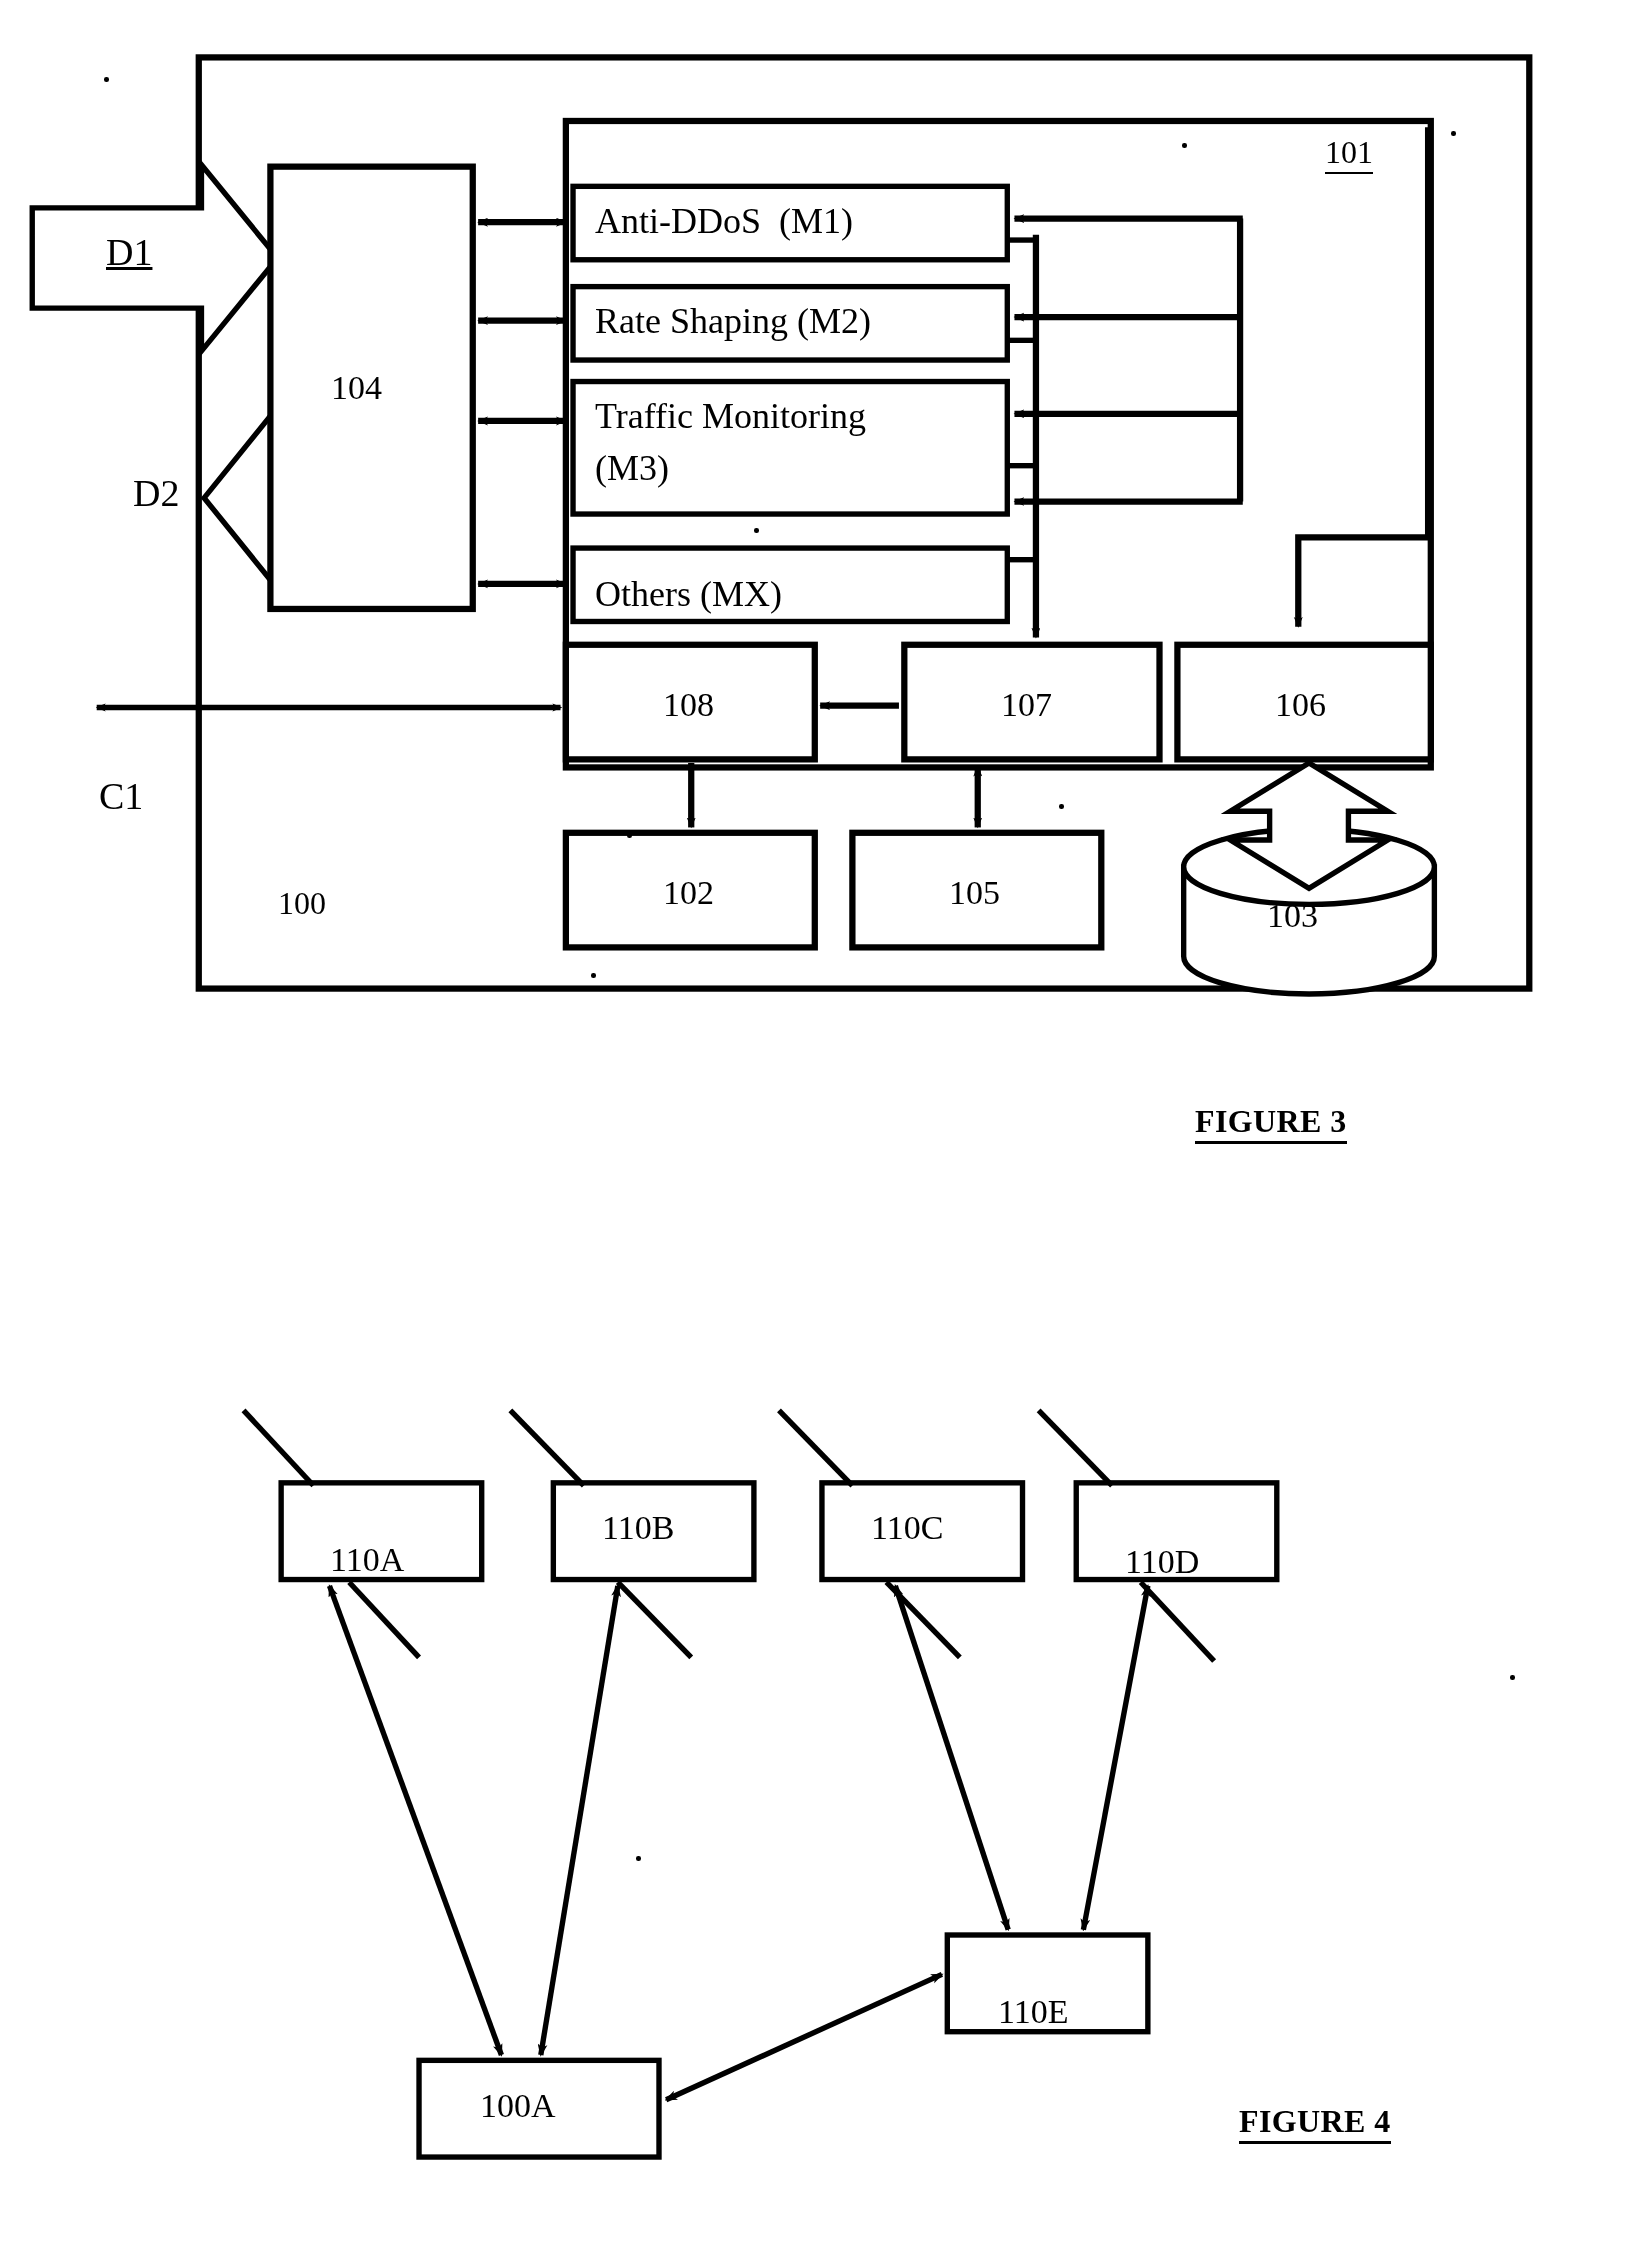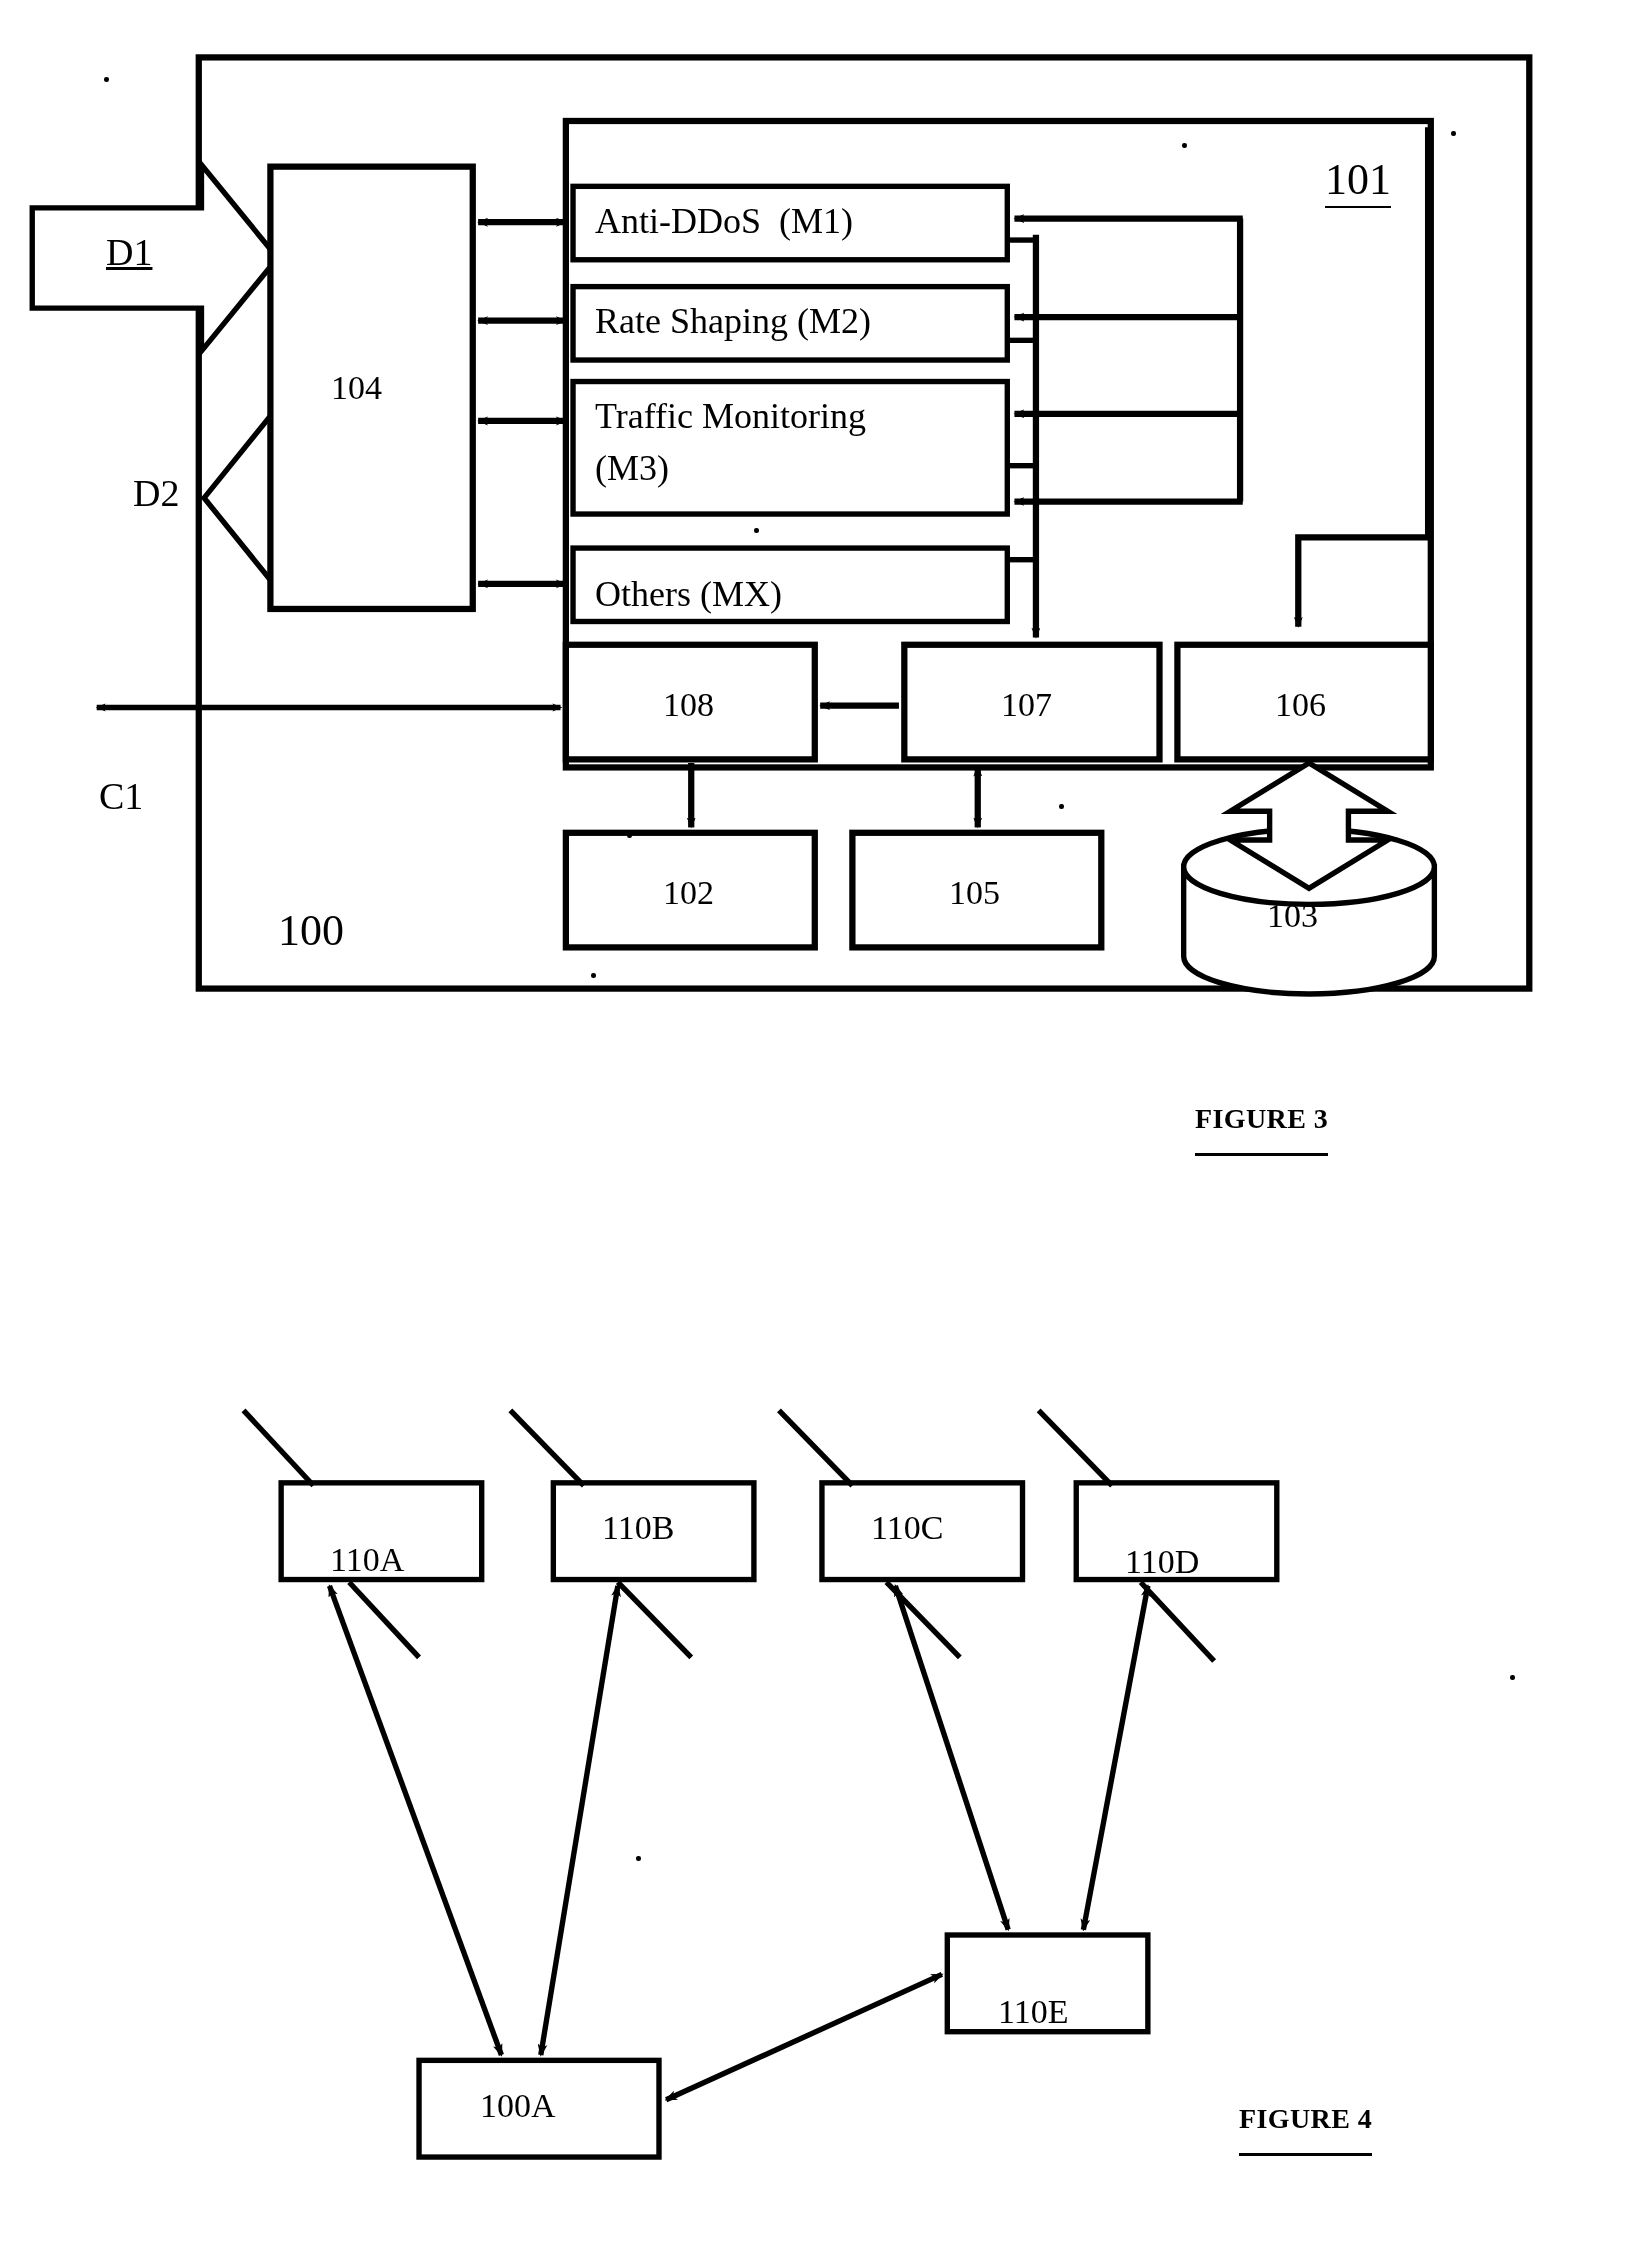--- a/index.html
+++ b/index.html
@@ -27,30 +27,30 @@
     top: 0;
     overflow: visible;
   }
   .lbl {
     position: absolute;
     font-family: "Liberation Serif", "DejaVu Serif", serif;
     color: #000;
     white-space: pre;
     line-height: 1.15;
   }
-  .ref-num { font-size: 44px; margin-top: 21px; }
+  .ref-num { font-size: 32px; }
   .box-num { font-size: 34px; }
   .mod-txt { font-size: 36px; }
   .flow-lbl { font-size: 38px; font-weight: normal; }
   .fig-cap {
-    font-size: 28px;
+    font-size: 32px;
     font-weight: bold;
     letter-spacing: 0.4px;
     border-bottom: 3.6px solid #000;
-    padding-bottom: 18px;
+    padding-bottom: 1px;
   }
   .underlined-ref {
     border-bottom: 2.7px solid #000;
     padding-bottom: 0.9px;
   }
   .speck {
     position: absolute;
     background: #000;
     border-radius: 50%;
   }

